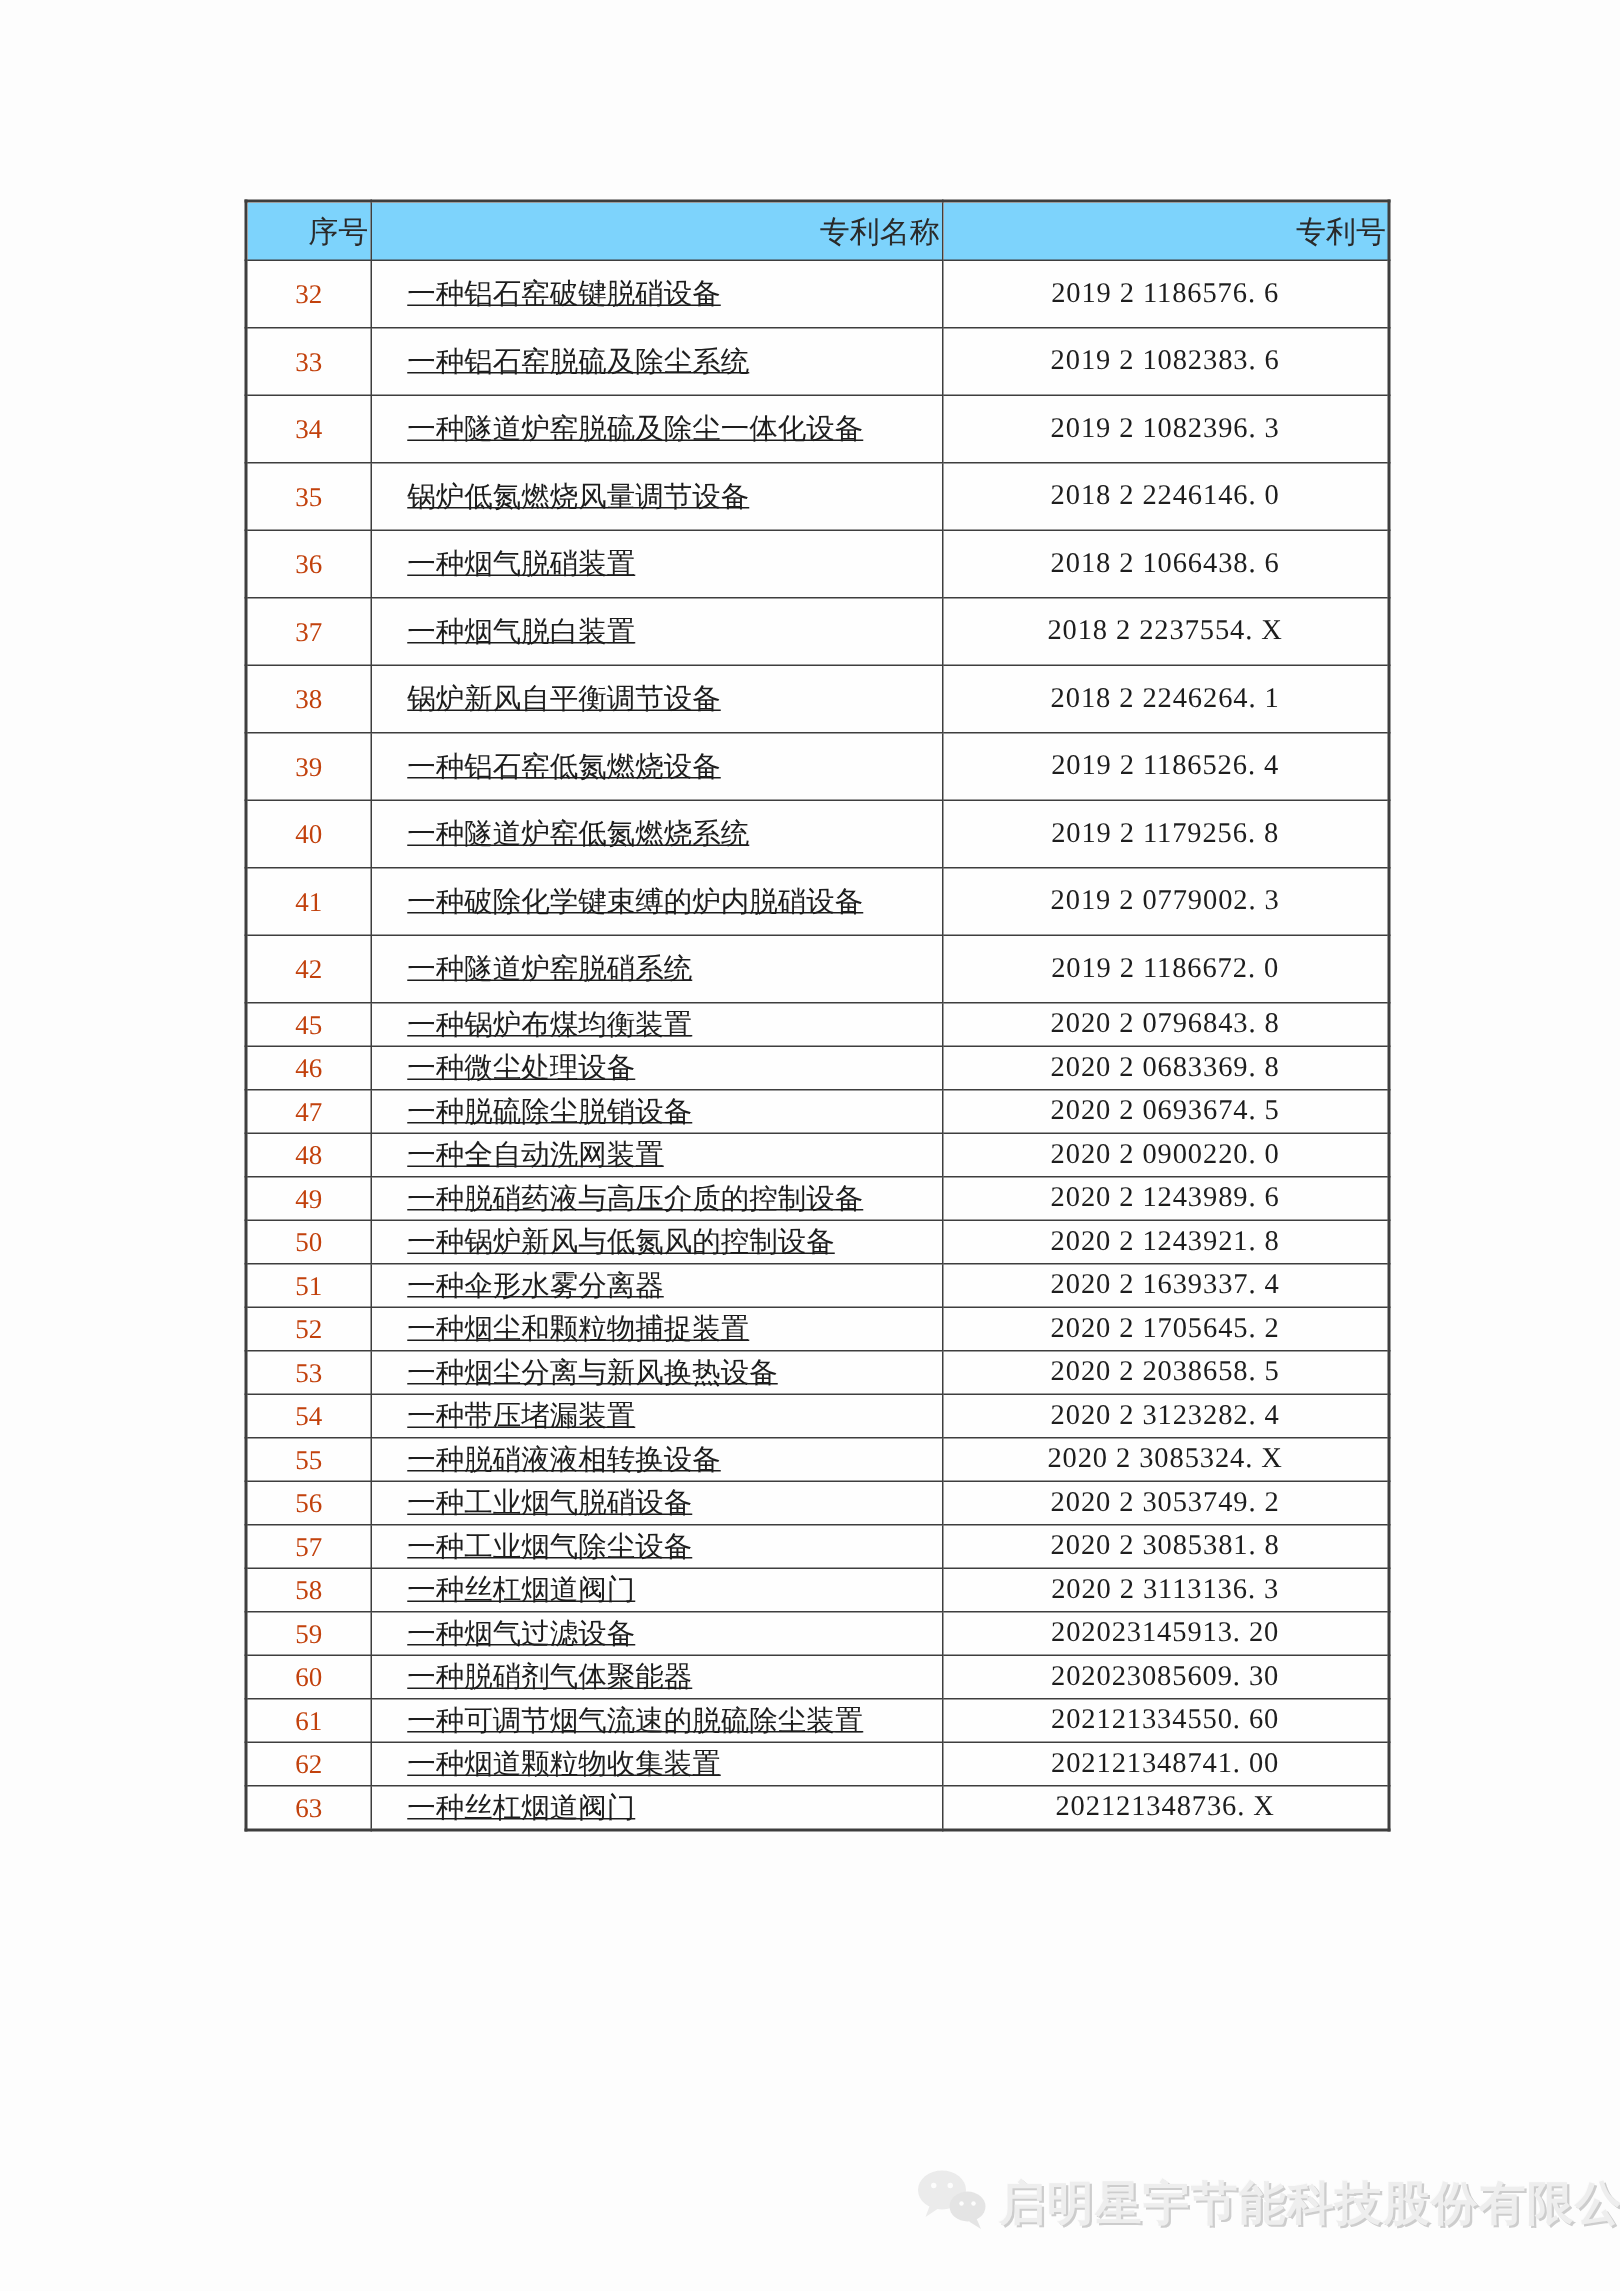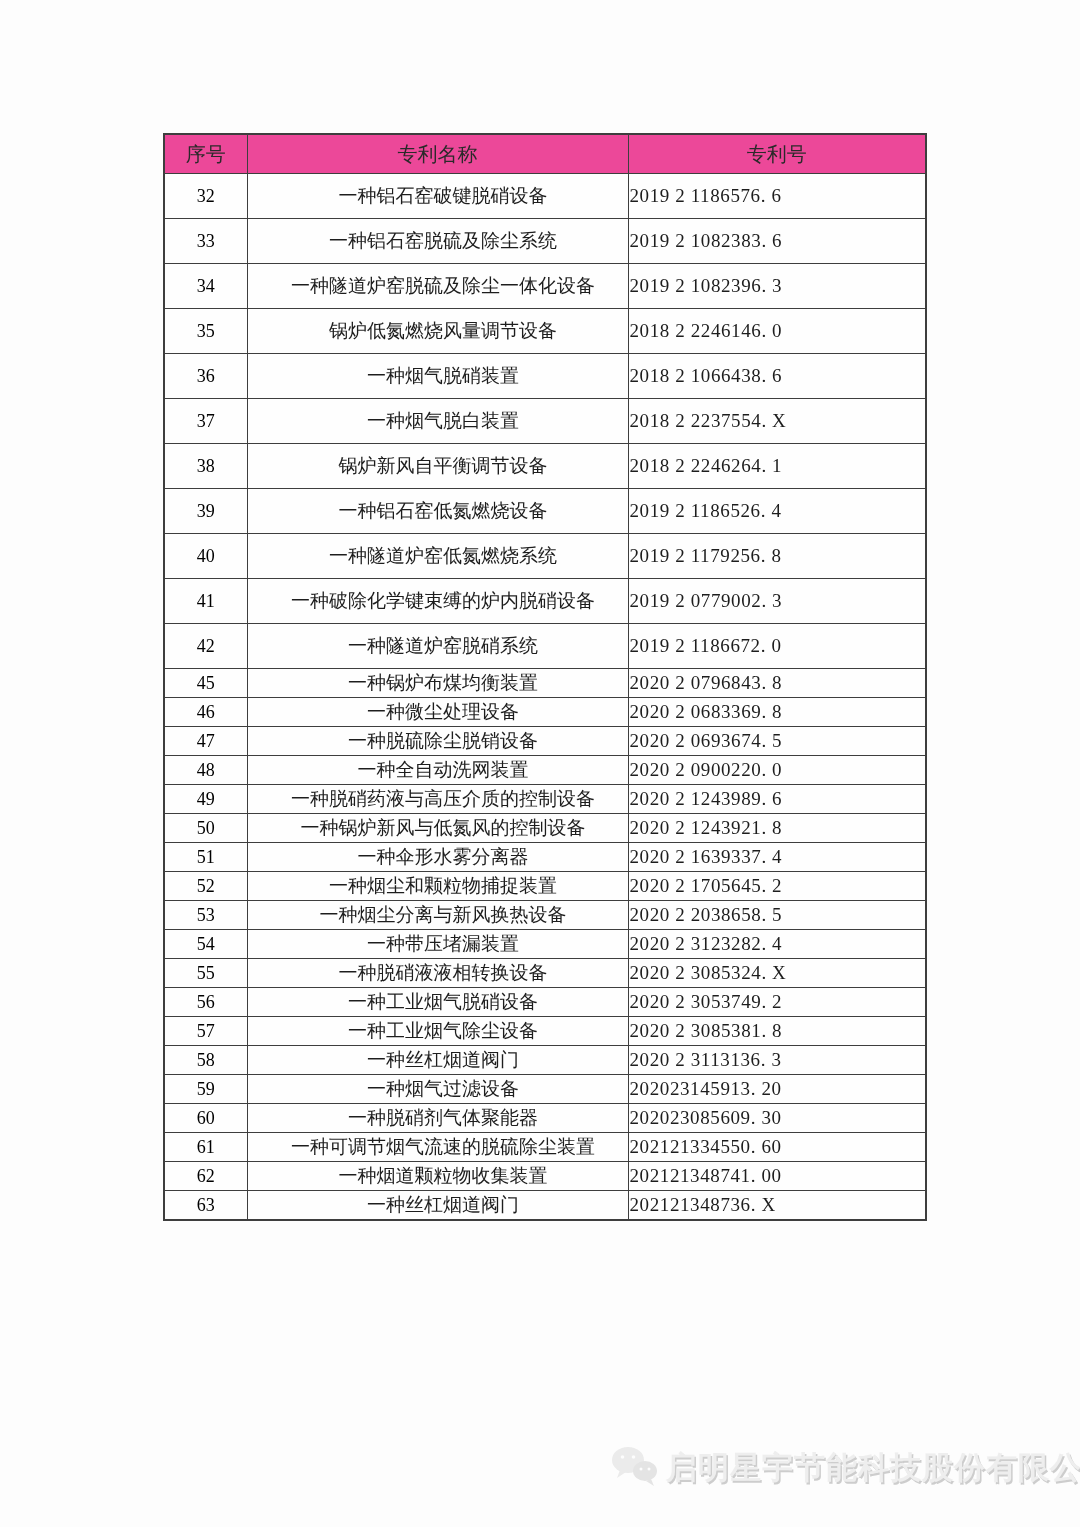--- a/index.html
+++ b/index.html
@@ -17,32 +17,32 @@
     width:762px;
     border:2px solid #3e3e3e;
   }
   table.patent-table th, table.patent-table td {
     border:1px solid #3e3e3e;
     overflow:hidden;
     white-space:nowrap;
   }
   thead th {
     height:36px;
-    background:#ec4899;
+    background:#7dd3fc;
     font-size:20px;
     font-weight:normal;
     color:#2a2a2a;
-    text-align:center;
+    text-align:right;
   }
   tbody td { font-size:19px; color:#1d1d1d; background:#fefefe; }
   tr.row-tall  td { height:42px; }
   tr.row-short td { height:26px; }
-  td.cell-index  { text-align:center; color:#000000; font-size:18px; }
-  td.cell-name   { text-align:center; padding-left:12px; }
-  td.cell-number { text-align:left; letter-spacing:0.6px; }
+  td.cell-index  { text-align:center; color:#c2410c; font-size:18px; }
+  td.cell-name   { text-align:left; padding-left:24px;text-decoration:underline; }
+  td.cell-number { text-align:center; letter-spacing:0.6px; }
   .watermark {
     position:absolute;
     left:610px; top:1444px;
     display:flex;
     align-items:center;
     gap:6px;
   }
   .watermark-icon { flex:0 0 auto; }
   .watermark-text {
     font-family:"Liberation Sans","DejaVu Sans",sans-serif;

